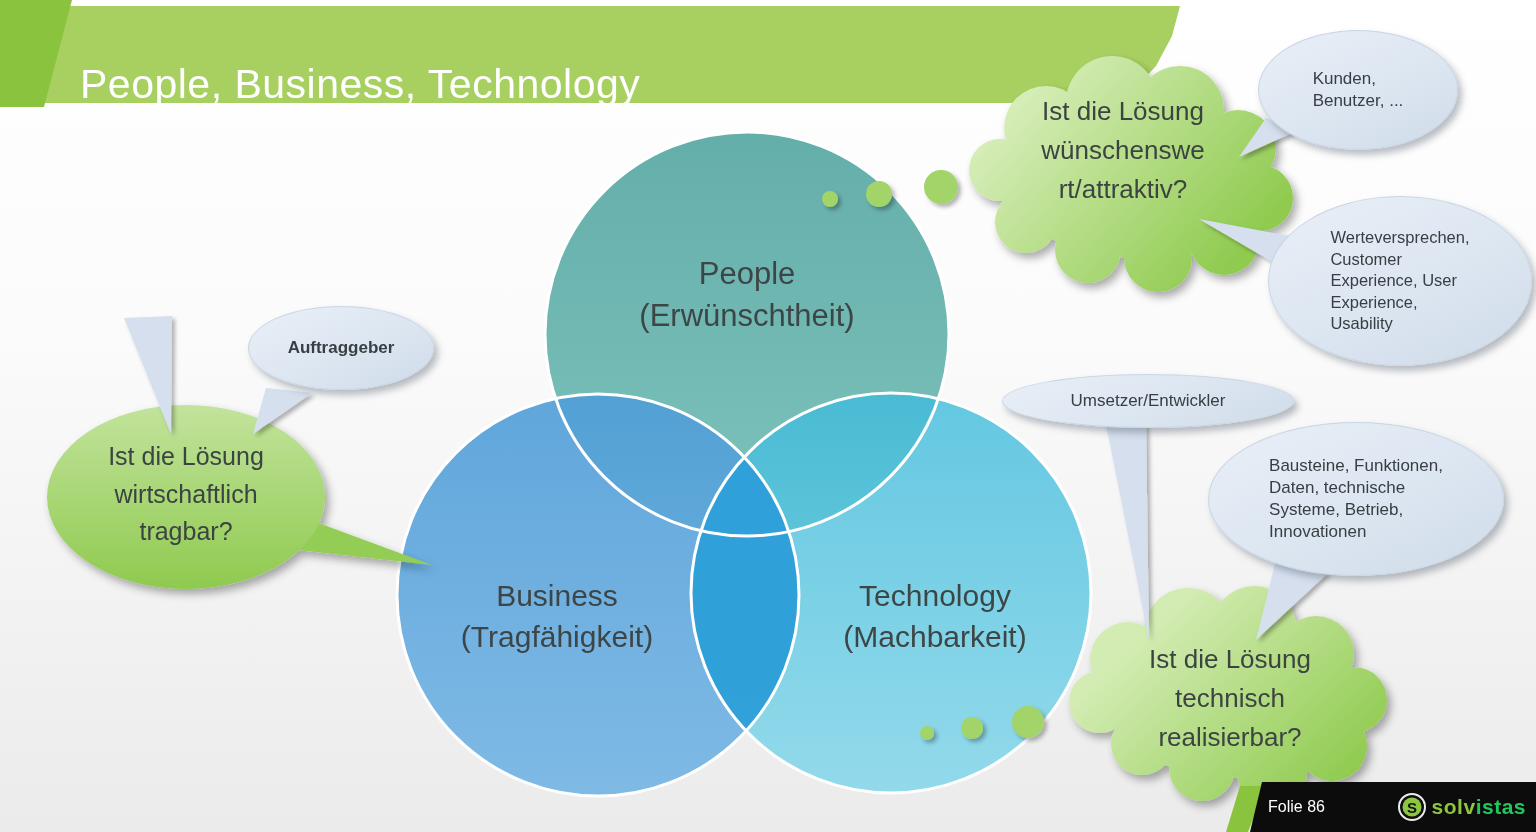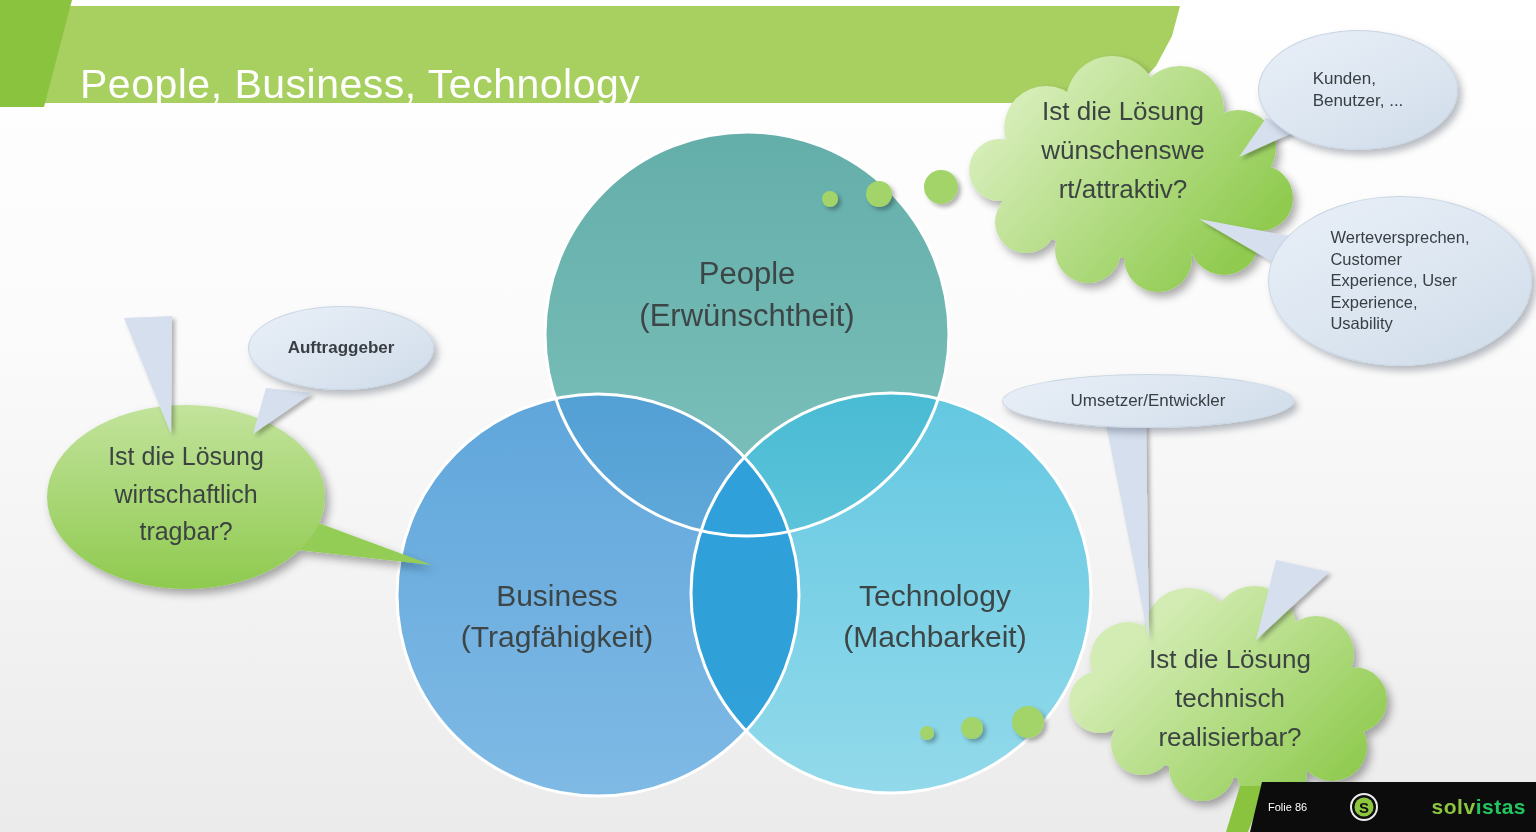--- a/index.html
+++ b/index.html
@@ -34,24 +34,24 @@
           display:flex;align-items:center;justify-content:center;
           text-align:left;color:#383e43;font-size:17px;line-height:1.3;
           white-space:pre-line;}
 
   
   .footer-accent{position:absolute;left:1226px;top:786px;width:40px;height:46px;background:#8ac43e;
           clip-path:polygon(14px 0,40px 0,22px 46px,0 46px);z-index:8;}
   .footer{position:absolute;left:1238px;top:782px;width:298px;height:50px;background:#0c0c0c;
           clip-path:polygon(24px 0,298px 0,298px 50px,12px 50px);
           display:flex;align-items:center;z-index:9;}
-  .slide-number{color:#ffffff;font-size:11px;margin-left:30px;}
+  .slide-number{color:#ffffff;font-size:16px;margin-left:30px;}
   .logo{display:flex;align-items:center;gap:5px;margin-left:auto;margin-right:10px;}
   .logo-text{font-size:21px;font-weight:bold;letter-spacing:0.5px;}
-  .logo-text .green{color:#8dc63f;margin-left:48px;}
+  .logo-text .green{color:#8dc63f;}
   .logo-text .light{color:#22c55e;}
 </style>
 </head>
 <body>
 
 <div id="slide">
 
   <div class="banner"></div>
   <div class="accent-para"></div>
   <div class="title">People, Business, Technology</div>
@@ -174,20 +174,24 @@
 
   <div class="bubble" style="left:248px;top:306px;width:184px;height:82px;font-weight:bold;">Auftraggeber</div>
   <div class="bubble" style="left:1258px;top:30px;width:198px;height:118px;">Kunden,
 Benutzer, ...</div>
   <div class="bubble" style="left:1268px;top:196px;width:262px;height:168px;font-size:16.5px;">Werteversprechen,
 Customer
 Experience, User
 Experience,
 Usability</div>
   <div class="bubble" style="left:1002px;top:374px;width:290px;height:52px;">Umsetzer/Entwickler</div>
+  <div class="bubble" style="left:1208px;top:422px;width:294px;height:152px;">Bausteine, Funktionen,
+Daten, technische
+Systeme, Betrieb,
+Innovationen</div>
 
   <div class="footer-accent"></div>
   <div class="footer">
     <span class="slide-number">Folie 86</span>
     <span class="logo">
       <svg width="30" height="30" viewBox="0 0 30 30">
         <circle cx="15" cy="15" r="13" fill="#101010" stroke="#ececec" stroke-width="2"></circle>
         <circle cx="15" cy="15" r="9.5" fill="#8dc63f"></circle>
         <text x="15" y="20.5" font-size="15" font-weight="bold" text-anchor="middle" fill="#101010" font-family="Liberation Sans, sans-serif">S</text>
       </svg>

